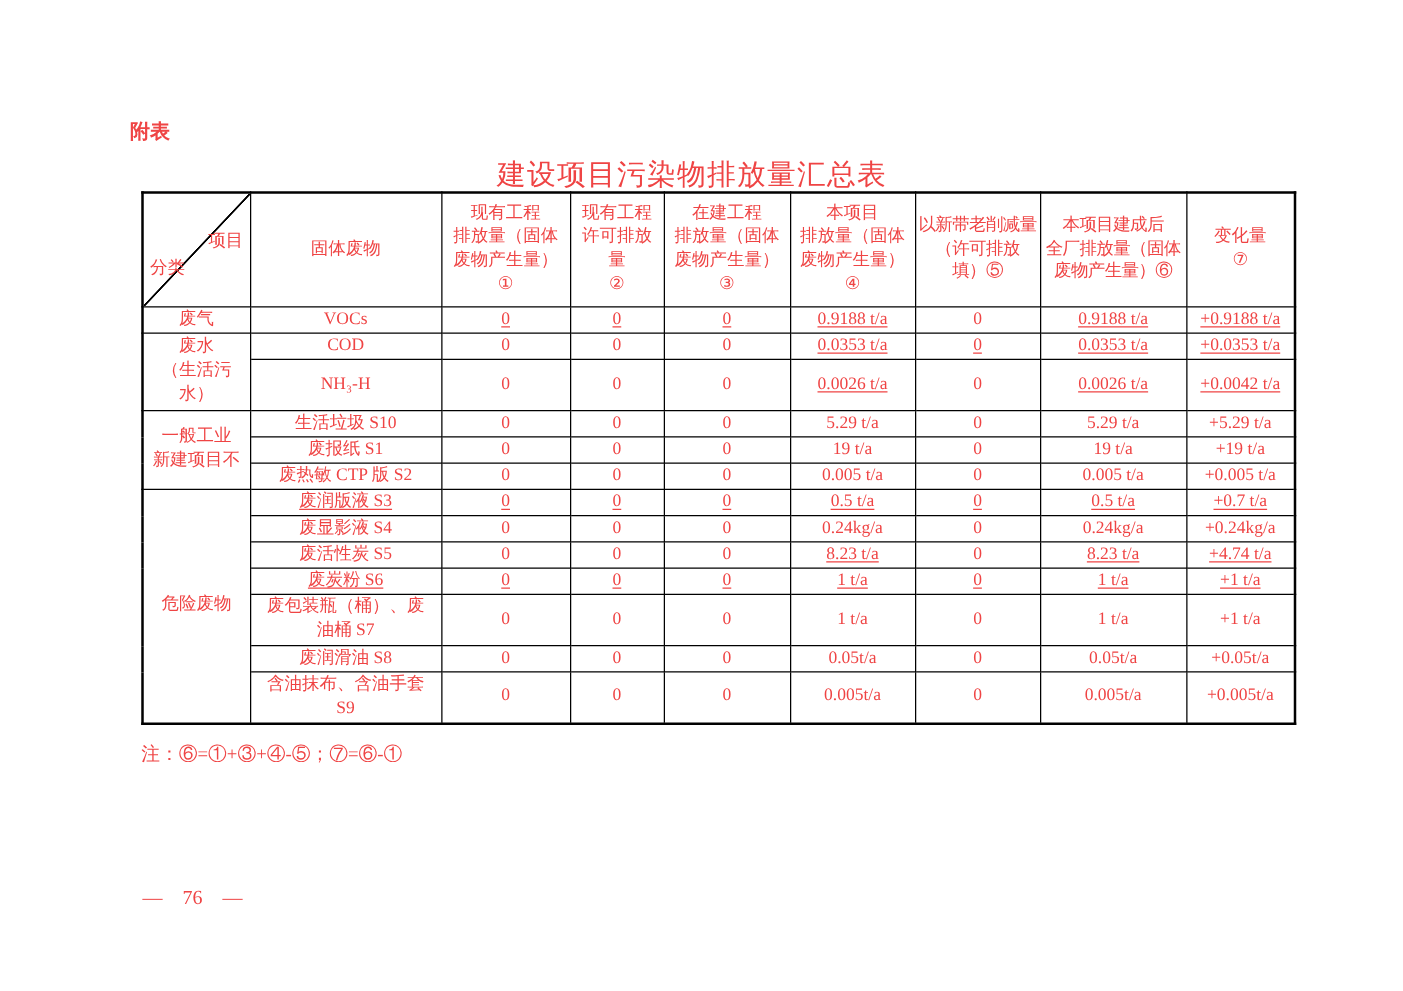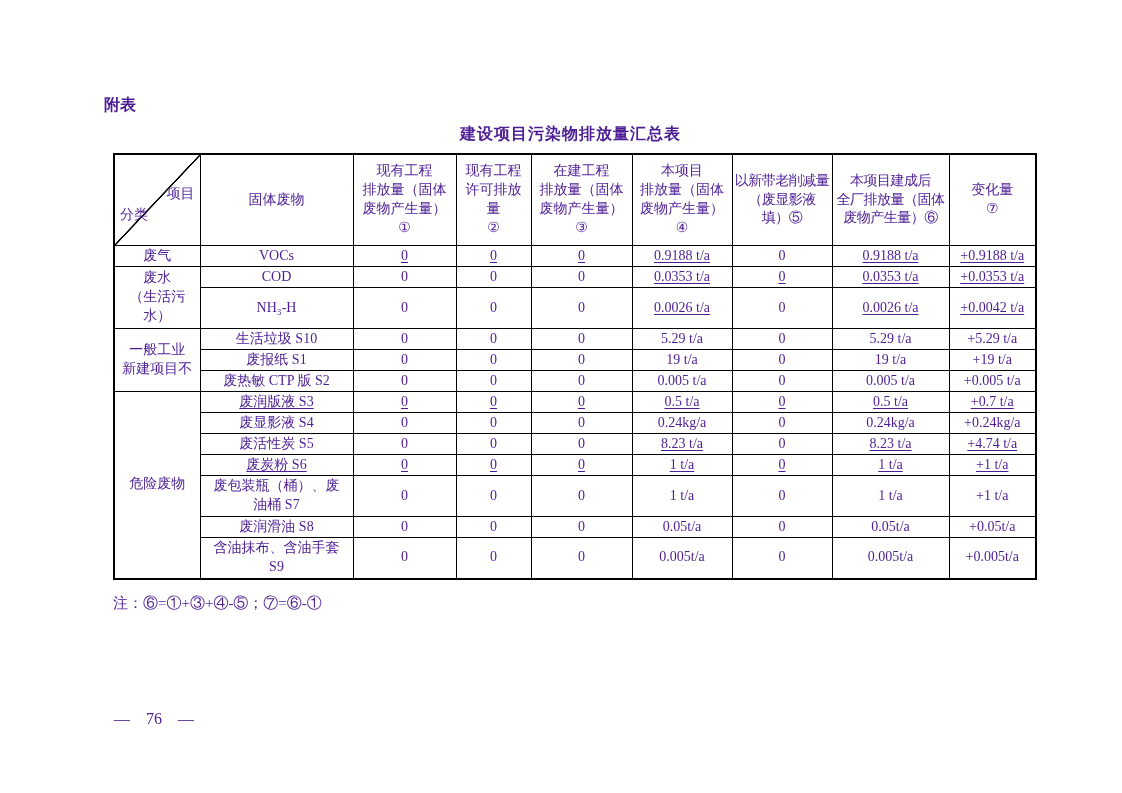--- a/index.html
+++ b/index.html
@@ -1,41 +1,41 @@
 <!DOCTYPE html>
 <html><head>
 <meta charset="utf-8">
 <style>
   html, body { margin: 0; padding: 0; }
   .page {
     position: relative;
     width: 1122px;
     height: 793px;
     background: #ffffff;
-    color: #4c1d95;
+    color: #ef4444;
     font-family: "Liberation Serif", "DejaVu Serif", serif;
     overflow: hidden;
   }
   .annex-label {
     position: absolute;
     left: 104px;
     top: 95px;
     font-family: "Liberation Sans", "DejaVu Sans", sans-serif;
     font-weight: bold;
     font-size: 16px;
   }
   .doc-title {
     position: absolute;
-    left: 123px;
+    left: 106px;
     top: 124px;
     width: 895px;
     text-align: center;
     font-family: "Liberation Sans", "DejaVu Sans", sans-serif;
-    font-weight: bold;
-    font-size: 16px;
+    font-weight: normal;
+    font-size: 23px;
     letter-spacing: 1px;
   }
   table.summary {
     position: absolute;
     left: 113px;
     top: 153px;
     width: 922px;
     border-collapse: collapse;
     table-layout: fixed;
     border: 2px solid #000;
@@ -123,21 +123,21 @@
 ②</td>
       <td>在建工程
 排放量（固体
 废物产生量）
 ③</td>
       <td>本项目
 排放量（固体
 废物产生量）
 ④</td>
       <td class="hdr-sm">以新带老削减量
-（废显影液
+（许可排放
 填）⑤</td>
       <td class="hdr-sm">本项目建成后
 全厂排放量（固体
 废物产生量）⑥</td>
       <td>变化量
 ⑦</td>
     </tr>
 
     <tr class="r">
       <td rowspan="1">废气</td>

